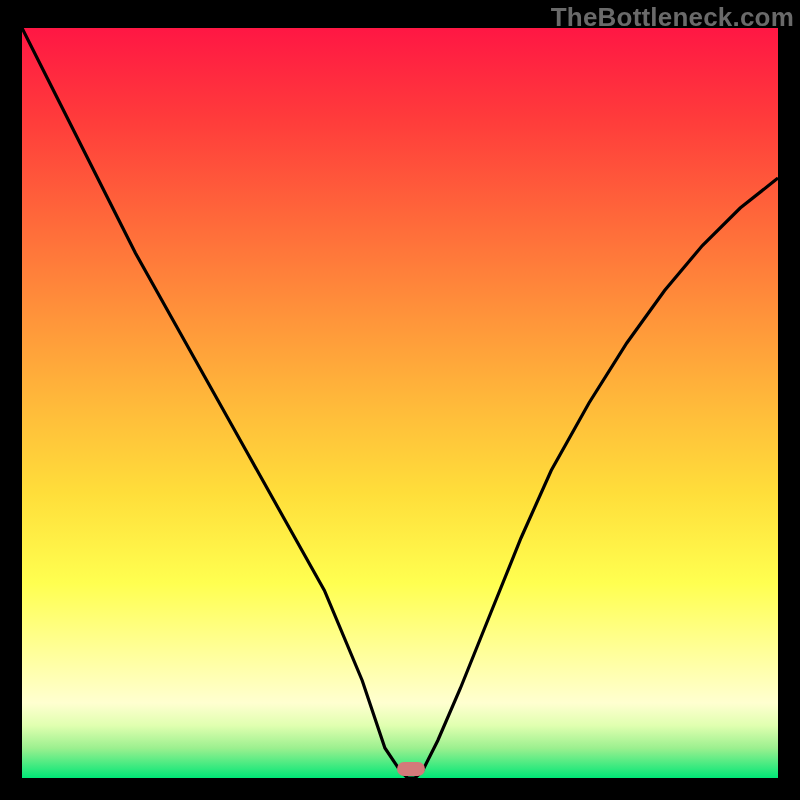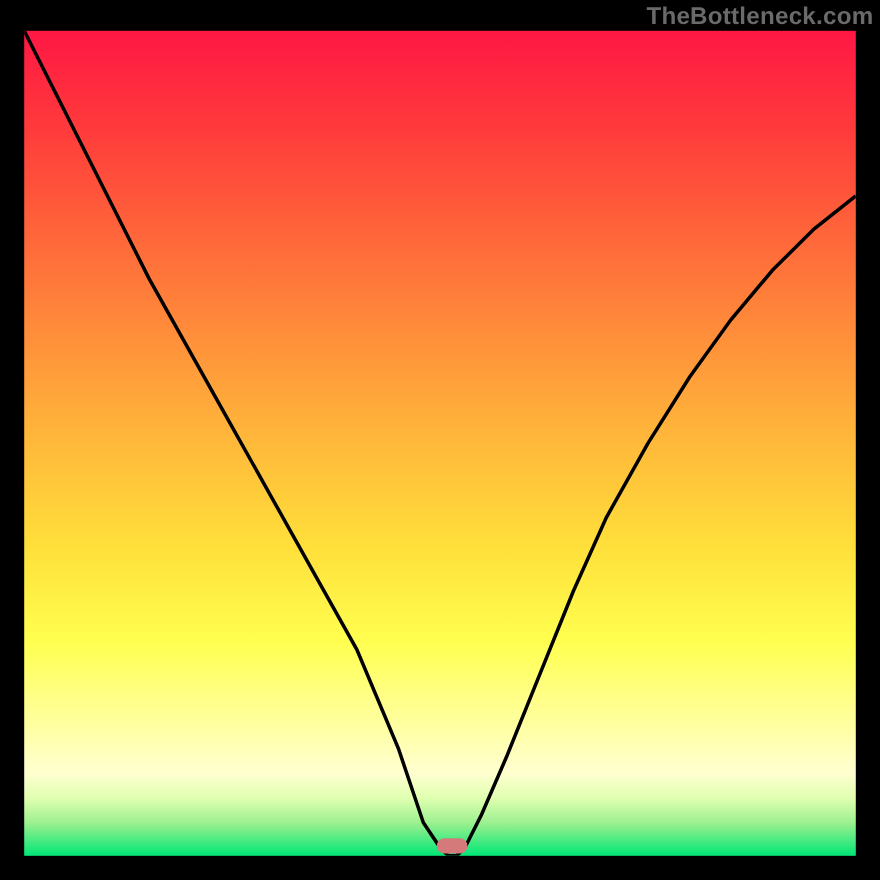--- a/index.html
+++ b/index.html
@@ -15,21 +15,21 @@
     position: relative;
     width: 800px;
     height: 800px;
     background: #000;
   }
   .watermark {
     position: absolute;
     top: 2px;
     right: 6px;
     color: #6a6a6a;
-    font-size: 22px;
+    font-size: 26px;
     font-weight: 600;
     letter-spacing: 0.2px;
     z-index: 10;
   }
   .plot-area {
     position: absolute;
     left: 22px;
     top: 28px;
     width: 756px;
     height: 750px;

